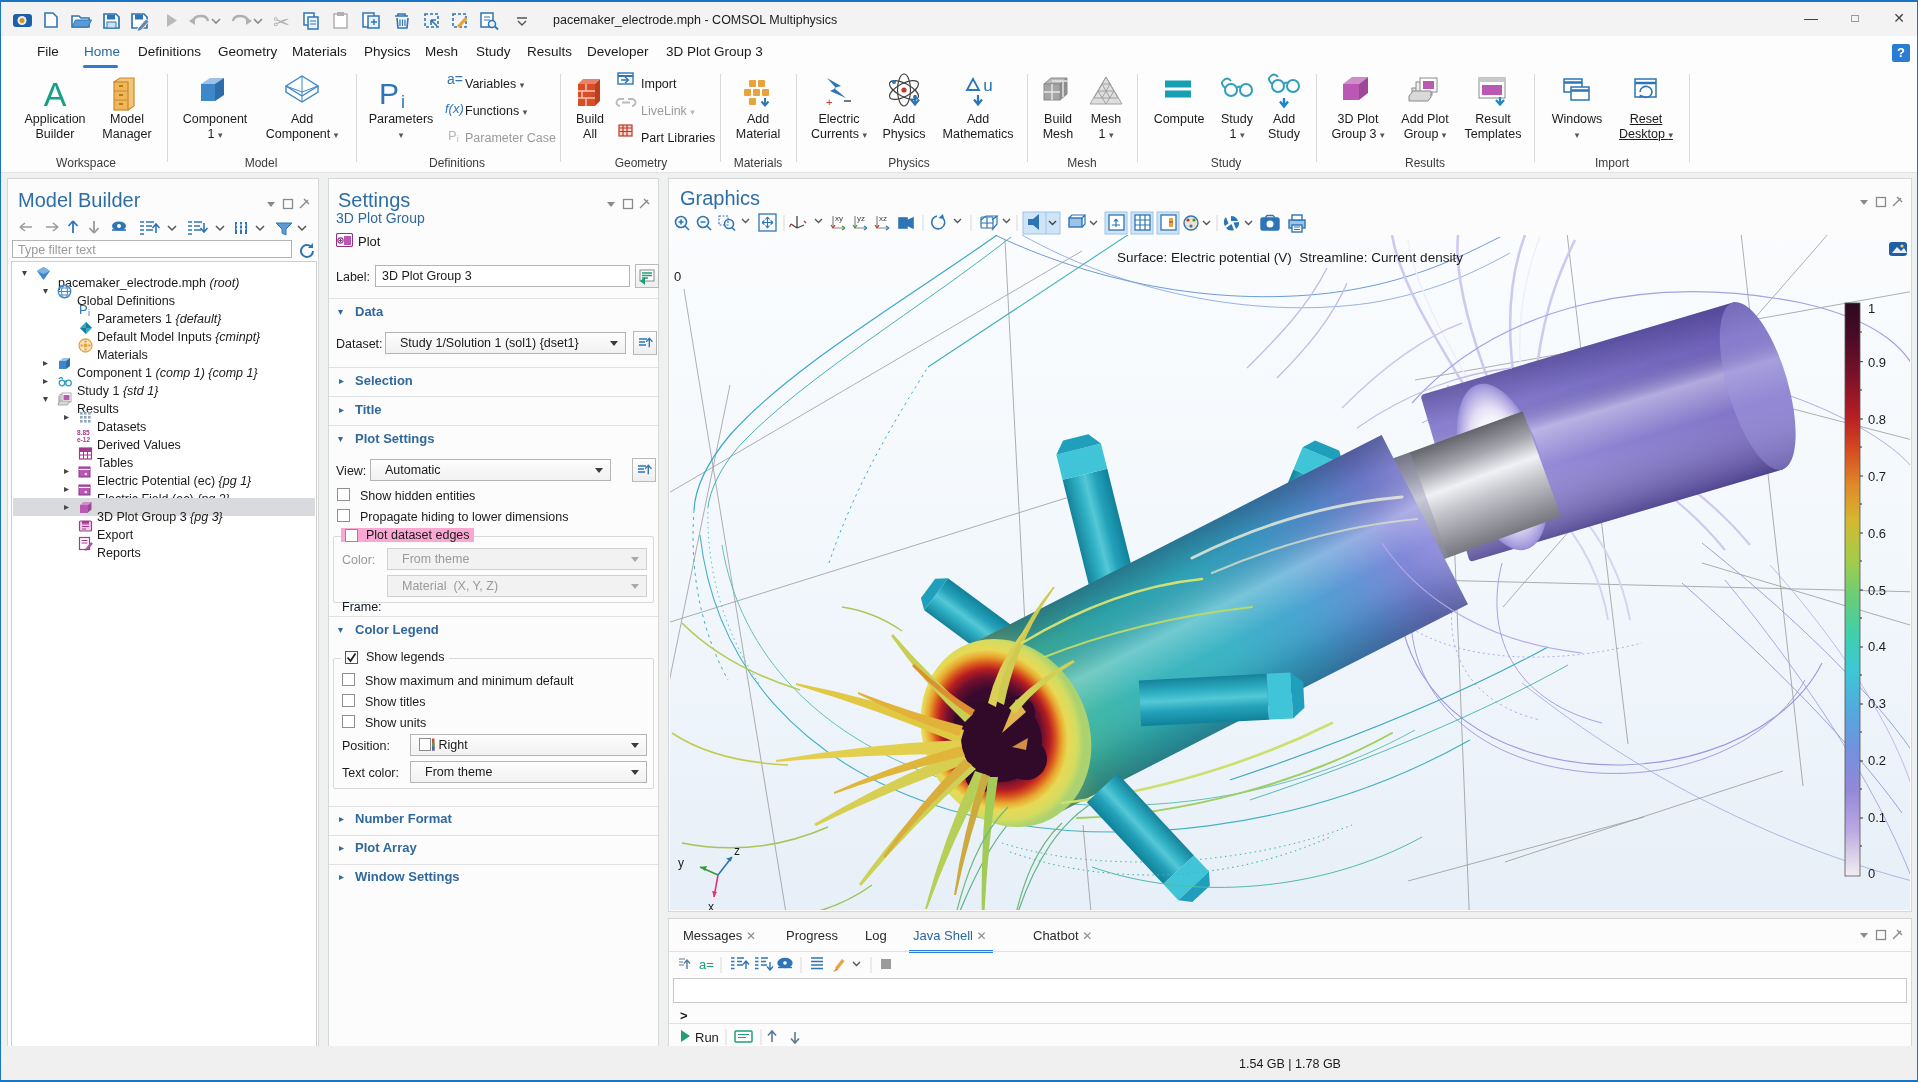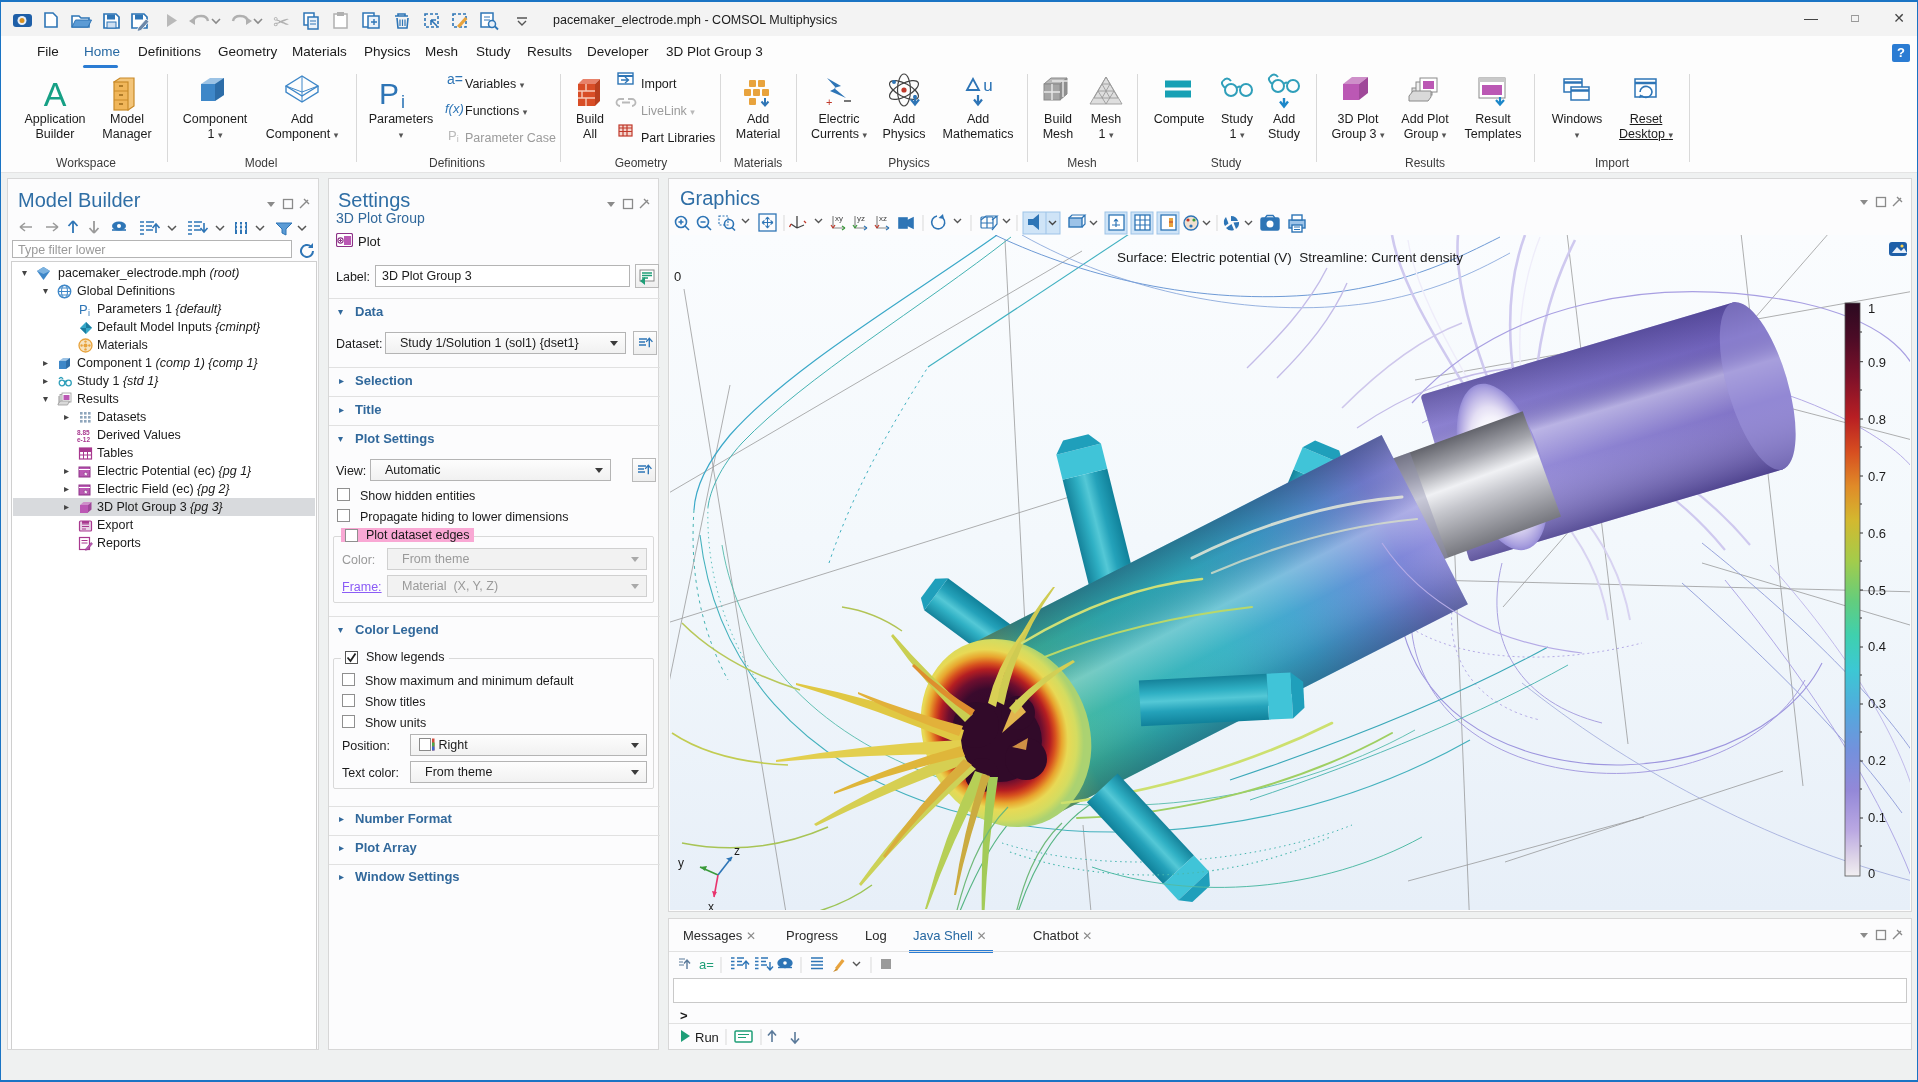--- a/index.html
+++ b/index.html
@@ -28,21 +28,21 @@
 .chev { color:#555; font-size:9px; }
 svg { display:block; } .combo svg { display:inline-block; }
 
 
 .panel { position:absolute; background:#fcfcfd; border:1px solid #d7d7d7; }
 .ptitle { font-size:20px; color:#2f6ea5; position:absolute; }
 
 
 #mbtree { position:absolute; left:3px; top:82px; width:306px; bottom:0px; background:#ffffff; border:1px solid #cfcfcf; border-bottom:none; }
 .trow { position:absolute; left:1px; right:1px; height:18px; white-space:nowrap; font-size:12.5px; }
-.trow .lbl { position:absolute; top:2px; }
+.trow .lbl { position:absolute; top:12px; }
 .trow i { font-style:italic; }
 .tsel { background:#d8dadd; }
 .tarrow { position:absolute; top:3px; font-size:10px; color:#444; }
 
 
 .sechdr { position:absolute; font-size:13px; font-weight:bold; color:#31689b; }
 .schev { color:#31689b; font-size:10px; font-weight:normal; }
 .field { position:absolute; background:#fff; border:1px solid #b4b4b4; font-size:12.5px; }
 .combo { position:absolute; white-space:nowrap; background:linear-gradient(#fdfdfd,#f1f1f1); border:1px solid #b4b4b4; font-size:12.5px; }
 .combodis { position:absolute; background:#f2f2f2; border:1px solid #d0d0d0; color:#9a9a9a; font-size:12.5px; }
@@ -379,21 +379,21 @@
       <path d="M200 11 l4 4 4 -4" stroke="#555" stroke-width="1.5" fill="none"></path>
       <g stroke="#2e75b6" stroke-width="2">
             <path d="M220 7 v12 M225 7 v12 M230 7 v12"></path>
             <path d="M220 10 h10 M220 14 h10" stroke="#fff" stroke-width="1"></path>
           </g>
       <path d="M240 11 l4 4 4 -4" stroke="#555" stroke-width="1.5" fill="none"></path>
       <path d="M260 8 h16 l-6 6 v6 l-4 -2 v-4 z" fill="#5b9bd5" stroke="#2e75b6"></path>
       <path d="M282 11 l4 4 4 -4" stroke="#555" stroke-width="1.5" fill="none"></path>
     </svg>
   </div>
-  <div class="field" style="left:4px; top:61px; width:280px; height:18px; color:#9a9a9a; line-height:18px; padding-left:5px;">Type filter lower</div>
+  <div class="field" style="left:4px; top:61px; width:280px; height:18px; color:#9a9a9a; line-height:18px; padding-left:5px;">Type filter text</div>
   <svg width="22" height="22" style="position:absolute; left:289px; top:61px;">
     <path d="M16 11 a6 6 0 1 1 -2 -4.5" fill="none" stroke="#2e75b6" stroke-width="2"></path>
     <path d="M16 3 v5 h-5 z" fill="#2e75b6"></path>
   </svg>
   <div id="mbtree">
     <div class="trow" style="top:2px;">
           <span class="tarrow" style="left:9px;">▾</span>
           <svg class="ti" width="15" height="15" style="position:absolute;left:23px;top:2px;">
             <path d="M7.5 1 L14 5 L7.5 14 L1 5 Z" fill="#3e87c8"></path>
             <path d="M7.5 1 L14 5 L7.5 8 L1 5 Z" fill="#7db3e0"></path>
@@ -599,21 +599,21 @@
           </svg>
         </div>
     <div class="cb" style="left:8px; top:309px;"></div>
     <div class="flabel" style="left:31px; top:310px;">Show hidden entities</div>
     <div class="cb" style="left:8px; top:330px;"></div>
     <div class="flabel" style="left:31px; top:331px;">Propagate hiding to lower dimensions</div>
     <div class="gbox" style="left:4px; top:357px; width:321px; height:67px;"></div>
     <div style="position:absolute; left:12px; top:349px; background:#f9a8d4; padding:0 4px;"><span class="cb" style="position:relative; display:inline-block; vertical-align:-3px;"></span><span style="margin-left:8px; font-size:12.5px;">Plot dataset edges</span></div>
     <div class="flabel" style="left:13px; top:374px; color:#9a9a9a;">Color:</div>
     <div class="combodis" style="left:58px; top:369px; width:260px; height:22px; line-height:20px; padding-left:14px;">From theme<div class="carrow carrowdis"></div></div>
-    <div class="flabel" style="left:13px; top:401px; color:#8b5cf6;text-decoration:underline;">Frame:</div>
+    <div class="flabel" style="left:13px; top:421px; color:#0f172a;">Frame:</div>
     <div class="combodis" style="left:58px; top:396px; width:260px; height:22px; line-height:20px; padding-left:14px;">Material&nbsp; (X, Y, Z)<div class="carrow carrowdis"></div></div>
 
     <div style="position:absolute; left:0px; top:437px; width:331px; height:1px; background:#e1e1e1;"></div>
     <div class="sechdr" style="left:26px; top:443px;"><span class="schev" style="position:absolute; left:-17px; top:2px;">▾</span>Color Legend</div>
     <div class="gbox" style="left:4px; top:479px; width:321px; height:131px;"></div>
     <div style="position:absolute; left:12px; top:471px; background:#fcfcfd; padding:0 4px;"><span class="cb" style="position:relative; display:inline-block; vertical-align:-3px; border-color:#555;"><svg width="13" height="13" style="position:absolute;left:-1px;top:-1px;">
               <path d="M2.5 6.5 l3 3.5 5 -7.5" stroke="#222" stroke-width="1.8" fill="none"></path>
             </svg></span><span style="margin-left:8px; font-size:12.5px;">Show legends</span></div>
     <div class="cb" style="left:13px; top:494px;"></div>
     <div class="flabel" style="left:36px; top:495px;">Show maximum and minimum default</div>
@@ -1104,14 +1104,17 @@
             <rect x="62" y="6" width="17" height="11" rx="1" fill="#fff" stroke="#1e9e77" stroke-width="1.5"></rect>
             <path d="M65 9.5 h11 M65 12.5 h8" stroke="#1e9e77" stroke-width="1.2"></path>
           </g>
       <path d="M88 4 v16" stroke="#d9d9d9" stroke-width="1"></path>
       <path d="M99 17 v-10 m-4 3.5 l4 -4.5 4 4.5" stroke="#5b7a9a" stroke-width="1.6" fill="none"></path>
       <path d="M122 7 v10 m-4 -3.5 l4 4.5 4 -4.5" stroke="#5b7a9a" stroke-width="1.6" fill="none"></path>
     </svg>
   </div>
 </div>
 
-
+<div id="statusbar">
+  <div id="statustext">1.54 GB | 1.78 GB</div>
 </div>
 
+</div>
+
 </body></html>

